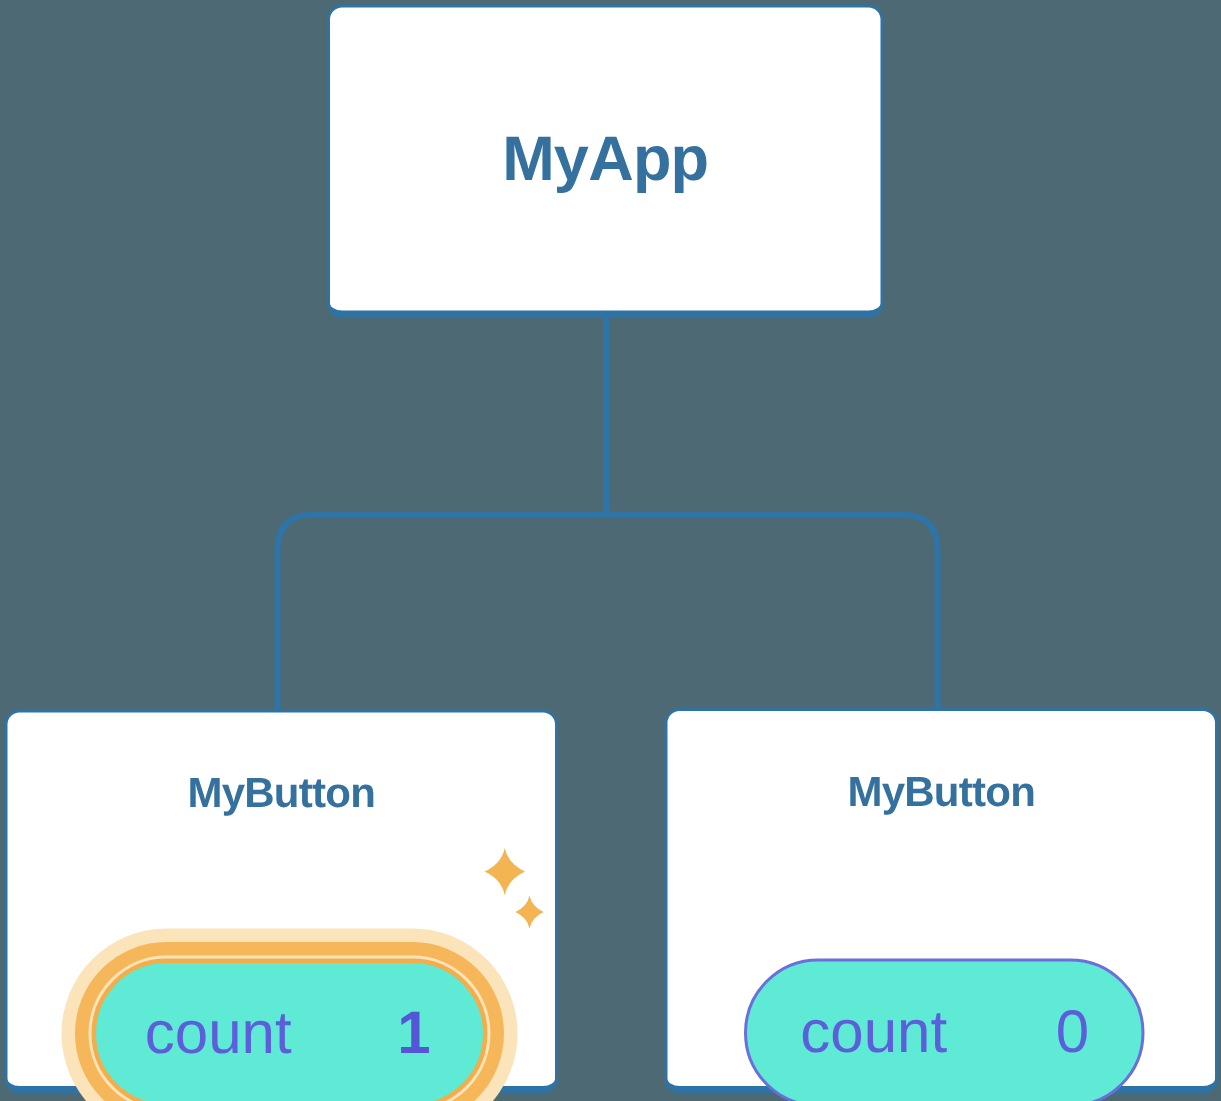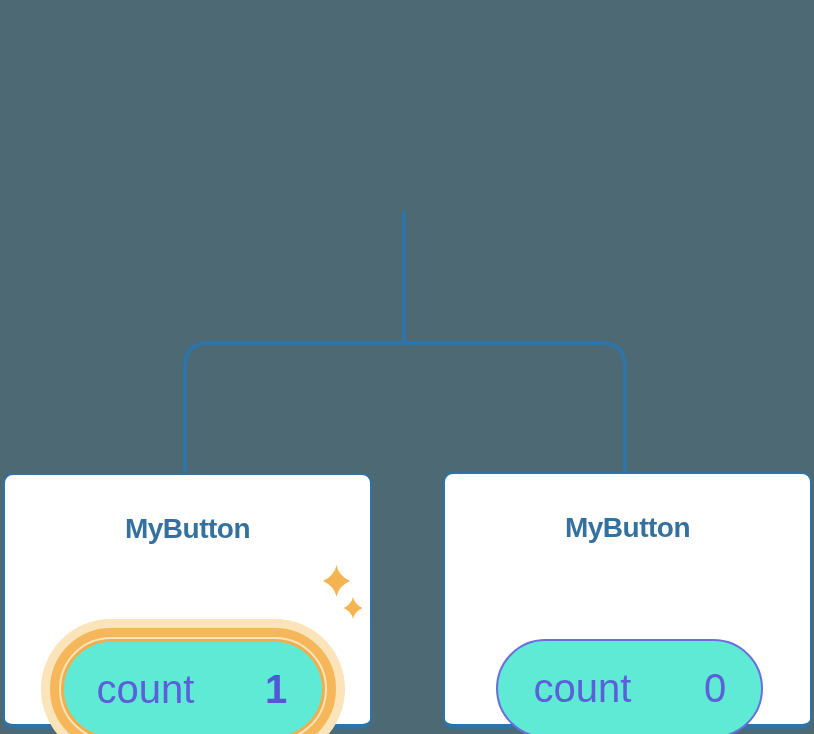--- a/index.html
+++ b/index.html
@@ -107,20 +107,23 @@
 </head>
 <body>
 
 <div class="stage">
 
   <svg class="connector-svg" viewBox="0 0 814 734" xmlns="http://www.w3.org/2000/svg">
     <path d="M404 211 L404 343" fill="none" stroke="#2E74A6" stroke-width="4"></path>
     <path d="M185 474 L185 367 Q185 343 209 343 L601 343 Q625 343 625 367 L625 473" fill="none" stroke="#2E74A6" stroke-width="4"></path>
   </svg>
 
+  <div class="card card-root">
+    <div class="node-title">MyApp</div>
+  </div>
 
   <div class="card card-child-left">
     <div class="node-title child-title">MyButton</div>
 
     <div class="state-pill pill-highlight">
       <div class="seg seg-key">
         <span class="state-key">count</span>
       </div>
       <div class="divider"></div>
       <div class="seg seg-val">

